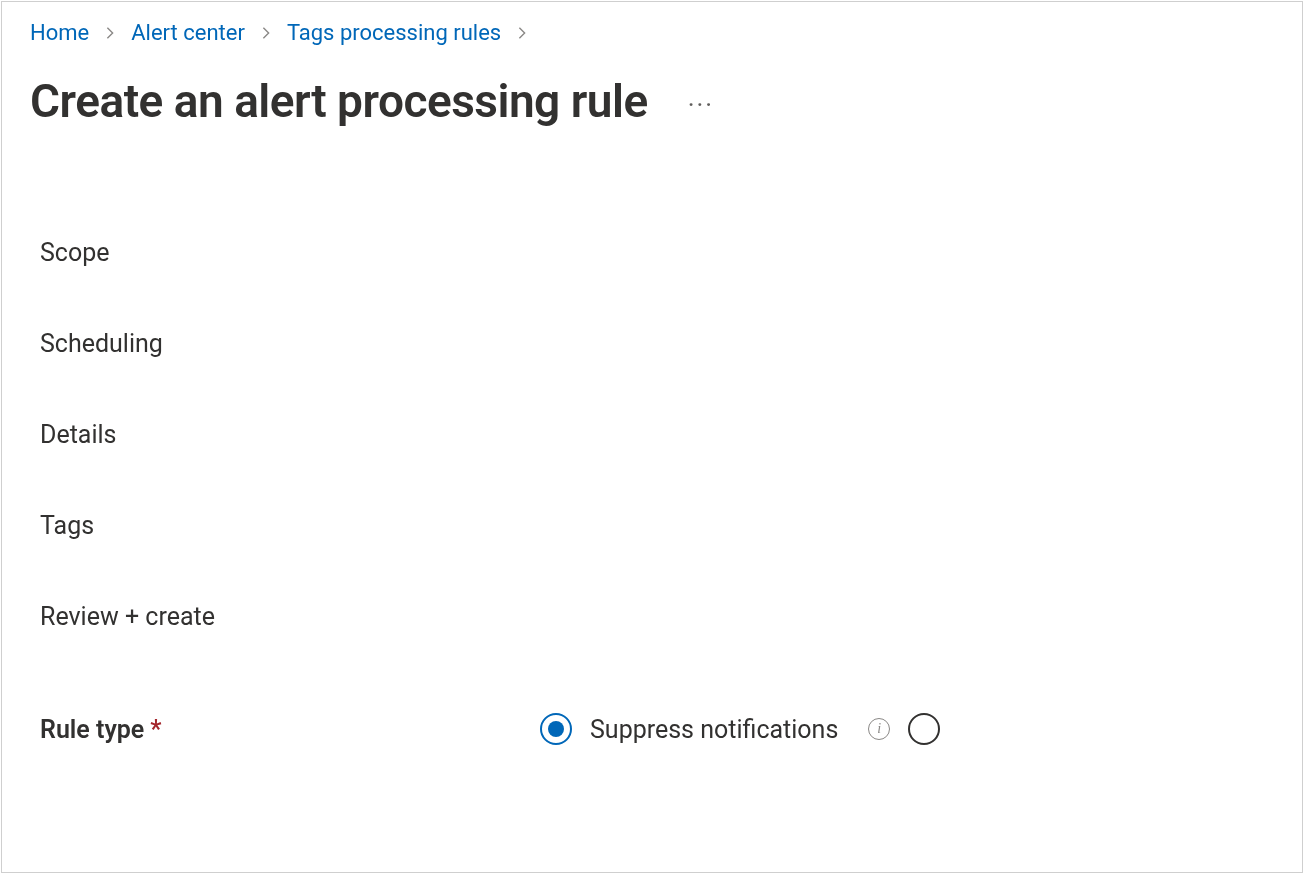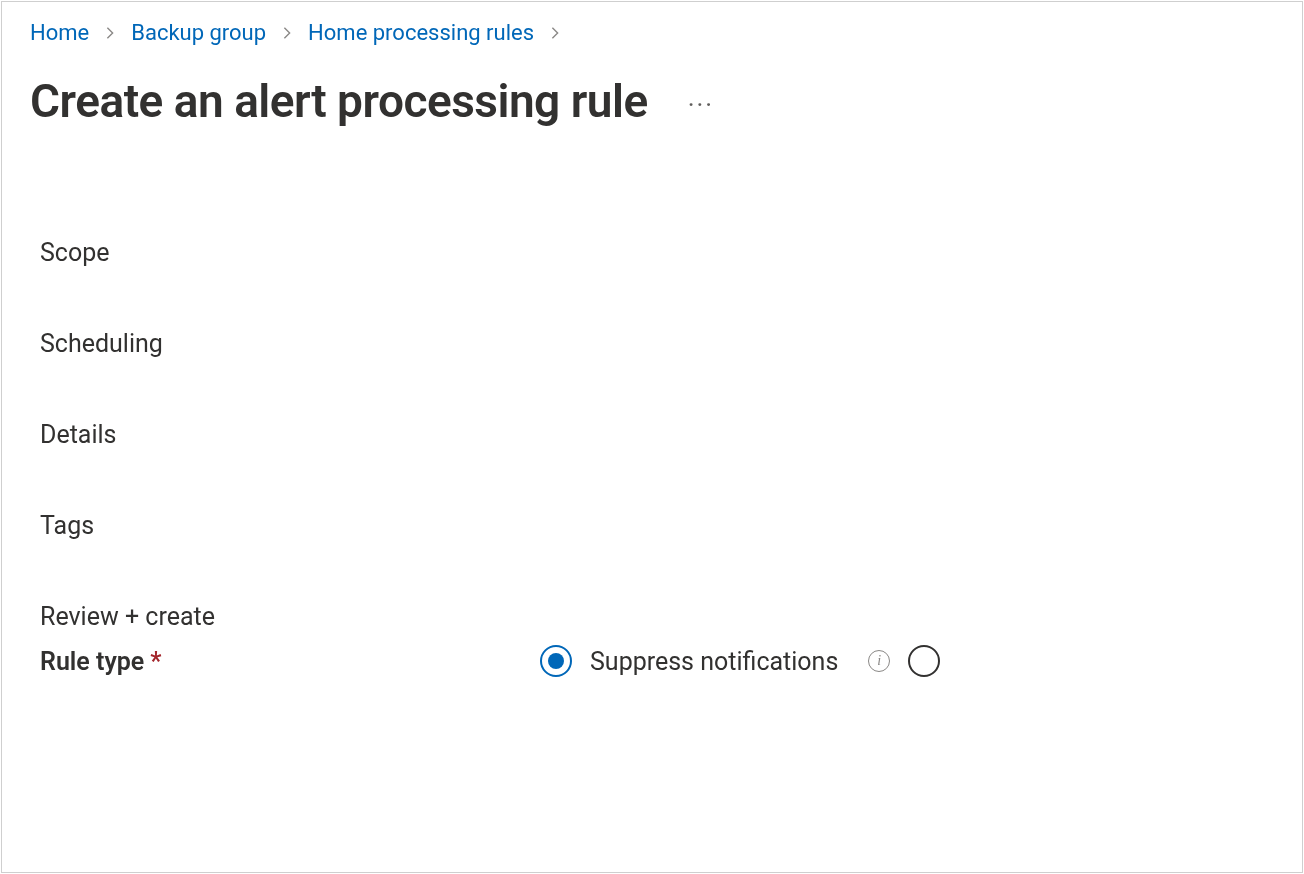--- a/index.html
+++ b/index.html
@@ -81,20 +81,21 @@
     cursor: pointer;
     border-bottom: 4px solid transparent;
   }
   .tab.active {
     font-weight: 600;
     border-bottom-color: #0067b8;
   }
 
   
   .form-area {
+    margin-top: 68px;
     padding-left: 10px;
   }
   .form-row {
     display: flex;
     align-items: flex-start;
   }
   .field-label {
     width: 500px;
     font-size: 25px;
     font-weight: 600;
@@ -158,27 +159,27 @@
 
 <div class="frame">
 
   <nav class="breadcrumb">
     <a>Home</a>
     <span class="chev">
       <svg viewBox="0 0 16 16" fill="none" stroke-width="1.6">
           <polyline points="5,2 11,8 5,14"></polyline>
         </svg>
     </span>
-    <a>Backup group</a>
+    <a>Alert center</a>
     <span class="chev">
       <svg viewBox="0 0 16 16" fill="none" stroke-width="1.6">
           <polyline points="5,2 11,8 5,14"></polyline>
         </svg>
     </span>
-    <a>Home processing rules</a>
+    <a>Tags processing rules</a>
     <span class="chev">
       <svg viewBox="0 0 16 16" fill="none" stroke-width="1.6">
           <polyline points="5,2 11,8 5,14"></polyline>
         </svg>
     </span>
   </nav>
 
   <div class="title-row">
     <h1 class="page-title">Create an alert processing rule</h1>
     <span class="more-btn">···</span>

